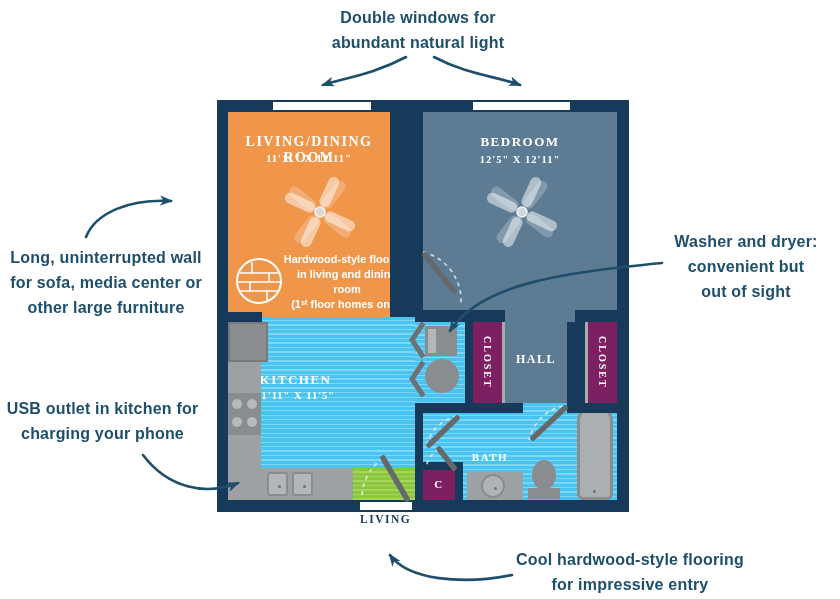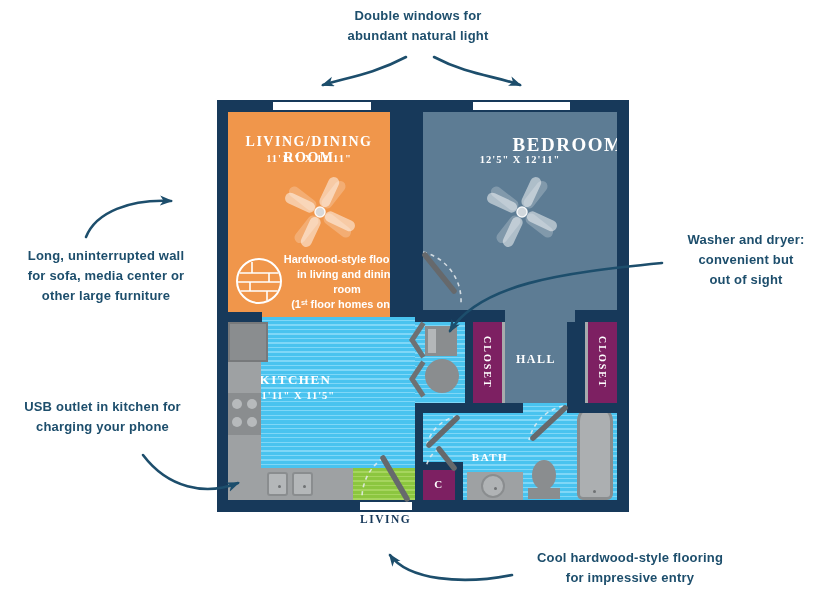--- a/index.html
+++ b/index.html
@@ -1,19 +1,19 @@
 <!DOCTYPE html>
 <html><head>
 <meta charset="utf-8">
 <style>
   html,body{margin:0;padding:0;background:#fff;}
   .canvas{position:relative;width:840px;height:599px;background:#ffffff;overflow:hidden;
           font-family:"Liberation Sans",sans-serif;}
   
-  .ann{position:absolute;color:#1D4E6C;font-size:13px;line-height:1.55;font-weight:600;
+  .ann{position:absolute;color:#1D4E6C;font-size:16px;line-height:1.55;font-weight:600;
        text-align:center;white-space:pre-line;letter-spacing:.2px;z-index:6;}
   svg.arrows{position:absolute;left:0;top:0;z-index:5;pointer-events:none;}
   
   .plan{position:absolute;left:217px;top:100px;width:412px;height:412px;background:#17395A;z-index:1;}
   .plan > div{position:absolute;box-sizing:border-box;}
   .room{overflow:hidden;}
   .living{background:#F0964B;}
   .slate{background:#5D7C94;}
   .cyan{background:repeating-linear-gradient(180deg,#49C3EF 0px,#49C3EF 3px,#7FD7F7 3px,#7FD7F7 4.5px);}
   .green{background:repeating-linear-gradient(180deg,#8CC63F 0px,#8CC63F 3px,#A6D55E 3px,#A6D55E 4.5px);}
@@ -78,21 +78,21 @@
 
     <div class="room living" style="left:11px;top:12px;width:162px;height:205px;">
       <div class="room-title" style="top:22px;font-size:14px;">LIVING/DINING ROOM</div>
       <div class="room-dims" style="top:41px;">11'11" X 12'11"</div>
       <div class="note" style="left:55px;top:140px;width:128px;">Hardwood-style flooring
 in living and dining room
 (1ˢᵗ floor homes only)</div>
     </div>
 
     <div class="room slate" style="left:206px;top:12px;width:194px;height:210px;">
-      <div class="room-title" style="top:22px;font-size:19px;padding-left:48px;">BEDROOM</div>
+      <div class="room-title" style="top:22px;font-size:13px;">BEDROOM</div>
       <div class="room-dims" style="top:42px;">12'5" X 12'11"</div>
     </div>
 
     <div class="room slate" style="left:288px;top:210px;width:62px;height:93px;">
       <div class="room-title" style="top:42px;font-size:12px;">HALL</div>
     </div>
 
     <div class="room cyan" style="left:11px;top:217px;width:187px;height:151px;">
       <div class="room-title" style="top:55px;left:-26px;font-size:13px;text-align:center;">KITCHEN</div>
       <div class="room-dims" style="top:73px;left:-26px;">11'11" X 11'5"</div>

